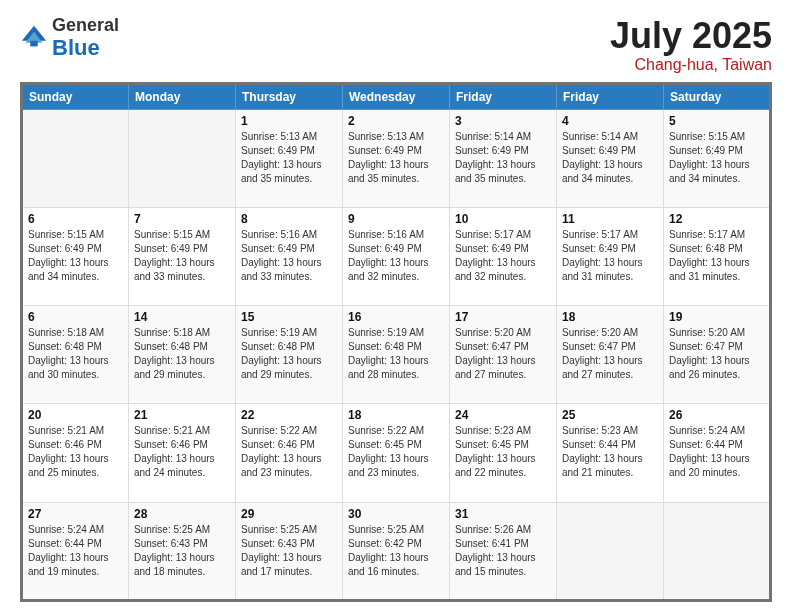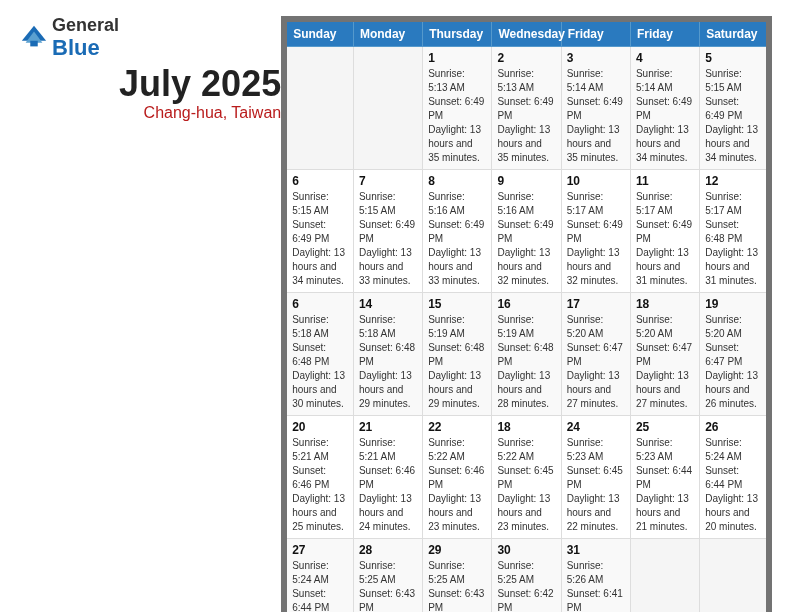--- a/index.html
+++ b/index.html
@@ -8,21 +8,21 @@
       background: #fff;
       width: 792px;
       height: 612px;
       overflow: hidden;
     }
     .page {
       width: 792px;
       height: 612px;
       padding: 16px 20px 10px 20px;
       display: flex;
-      flex-direction: row;
+      flex-direction: column;
     }
     .header {
       display: flex;
       justify-content: space-between;
       align-items: flex-start;
       margin-bottom: 8px;
     }
     .logo {
       display: flex;
       align-items: center;
@@ -42,35 +42,34 @@
       font-size: 22px;
       font-weight: bold;
       color: #1a6bb5;
     }
     .logo-icon {
       width: 28px;
       height: 28px;
     }
     .title-block {
       text-align: right;
-      margin-top: 48px;
     }
     .title-month {
       font-size: 36px;
       font-weight: bold;
       color: #222;
       line-height: 1.1;
     }
     .title-location {
       font-size: 16px;
       color: #b91c1c;
     }
     .calendar {
       flex: 1;
-      border: 6px solid #737373;
+      border: 3px solid #737373;
       border-collapse: collapse;
       width: 100%;
       table-layout: fixed;
     }
     .calendar th {
       background-color: #2a7abf;
       color: #fff;
       font-size: 12px;
       font-weight: bold;
       text-align: left;

